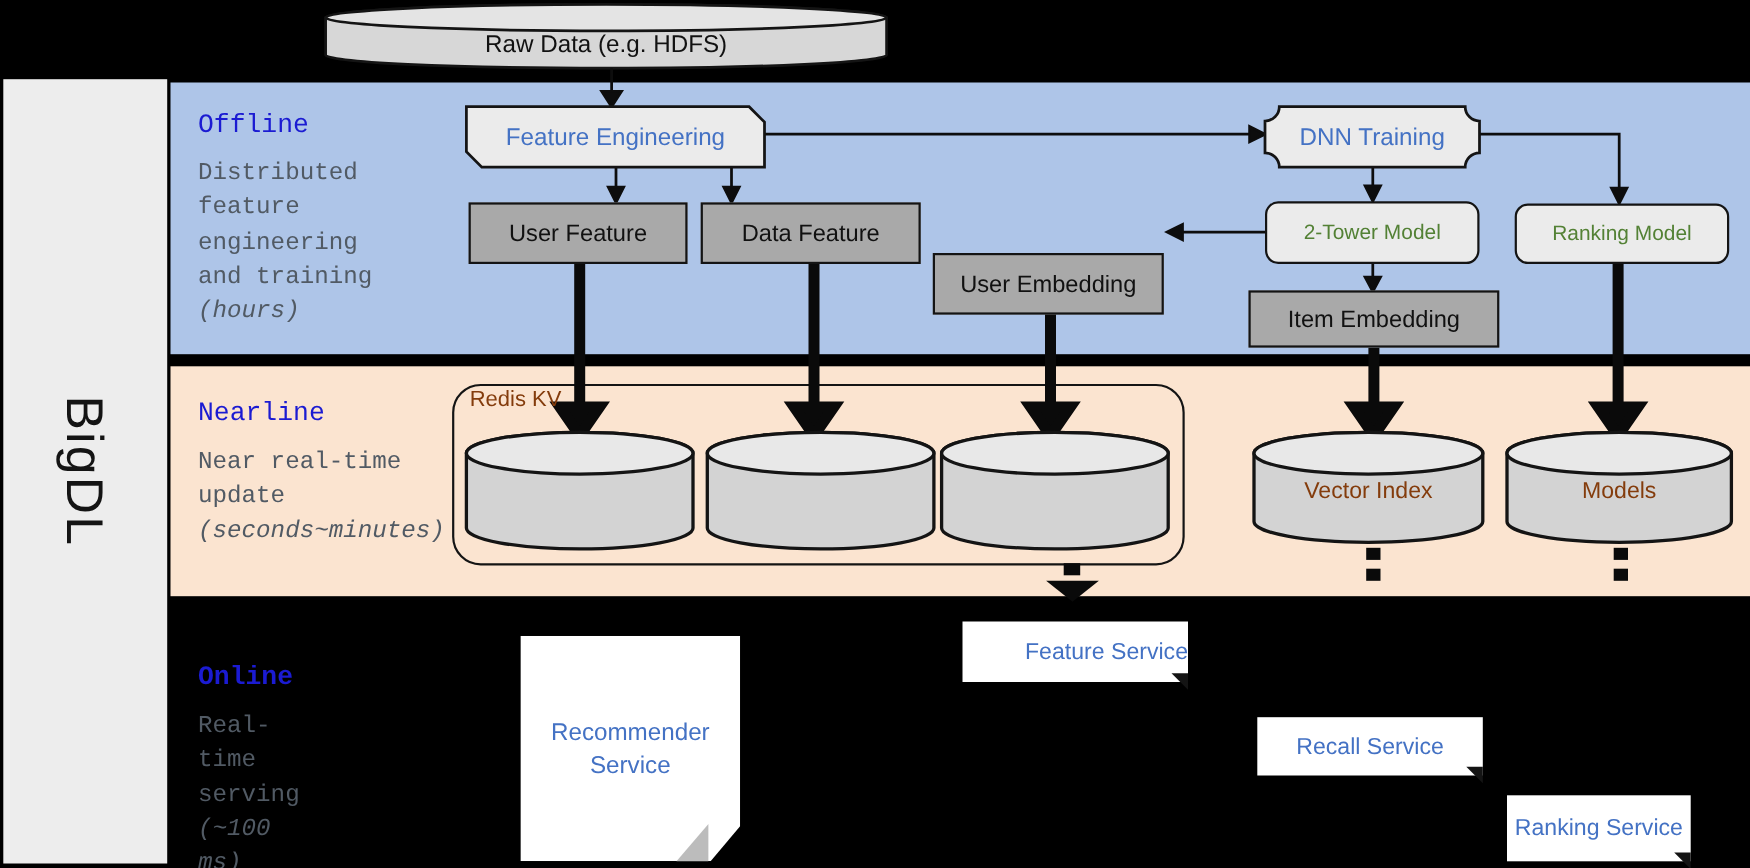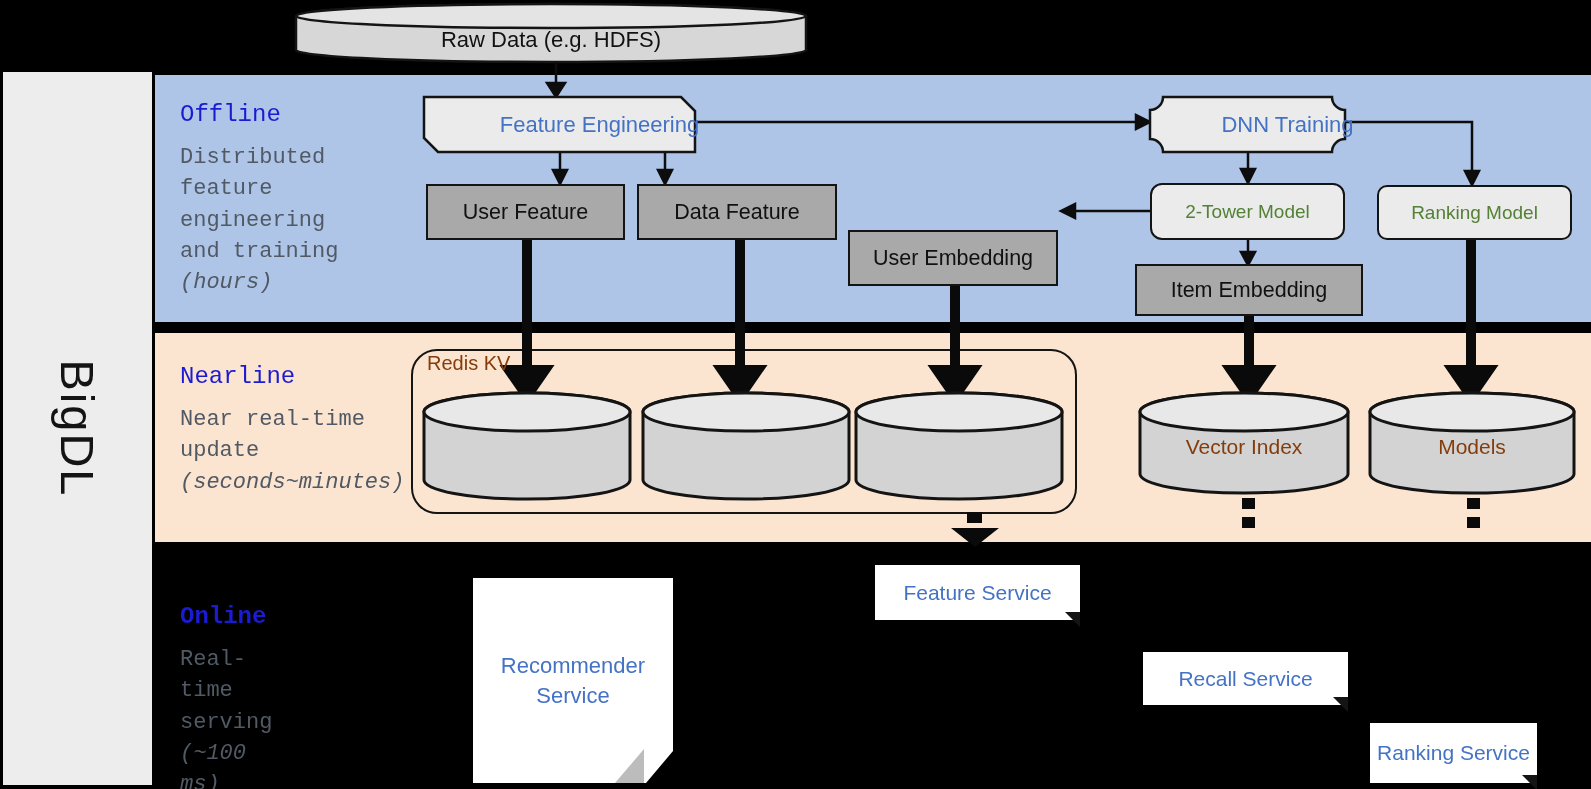--- a/index.html
+++ b/index.html
@@ -18,21 +18,21 @@
 
   
   svg.overlay{position:absolute;left:0;top:0;}
 
   
   .abs{position:absolute;box-sizing:border-box;}
   .node-label{display:flex;align-items:center;justify-content:center;text-align:center;}
 
   .graybox{background:#a9a9a9;border:2.5px solid #141414;color:#111;font-size:21.5px;}
   .roundbox{background:#ebebeb;border:2.5px solid #141414;border-radius:12px;color:#538135;font-size:19px;}
-  .shape-text{color:#4472c4;font-size:22px;margin-left:40px;}
+  .shape-text{color:#4472c4;font-size:22px;}
 
   .section-text{color:#515a64;font-size:22px;line-height:1.42;font-family:Liberation Mono, monospace;}
   .section-text .title{font-size:24px;color:#1b1bd2;margin-bottom:10px;font-weight:400;}
   .section-text.online .title{font-weight:700;}
   .section-text i{font-style:italic;}
 
   .store-label{color:#843c0c;font-size:21px;}
   .rediskv-label{position:absolute;left:427px;top:352px;color:#843c0c;font-size:20px;}
 
   .container-box{position:absolute;left:411px;top:349px;width:662px;height:161px;
@@ -172,21 +172,21 @@
 
   <div class="abs node-label" style="left:296px;top:27px;width:510px;height:26px;color:#111;font-size:22px;">Raw Data (e.g. HDFS)</div>
 
   <div class="abs node-label shape-text" style="left:424px;top:97px;width:271px;height:55px;">Feature Engineering</div>
   <div class="abs node-label shape-text" style="left:1150px;top:97px;width:195px;height:55px;">DNN Training</div>
 
   <div class="abs node-label graybox" style="left:426px;top:184px;width:199px;height:56px;">User Feature</div>
   <div class="abs node-label graybox" style="left:637px;top:184px;width:200px;height:56px;">Data Feature</div>
   <div class="abs node-label graybox" style="left:848px;top:184px;width:210px;height:56px;margin-top:46px;">User Embedding</div>
   <div class="abs node-label roundbox" style="left:1150px;top:183px;width:195px;height:57px;">2-Tower Model</div>
-  <div class="abs node-label roundbox" style="left:1377px;top:185px;width:195px;height:55px;border-radius:10px;">Ranking Model</div>
+  <div class="abs node-label roundbox" style="left:1377px;top:185px;width:195px;height:55px;">Ranking Model</div>
   <div class="abs node-label graybox" style="left:1135px;top:264px;width:228px;height:52px;">Item Embedding</div>
 
   <div class="rediskv-label">Redis KV</div>
   <div class="cyl-label store-label" style="left:1140px;top:432px;width:208px;height:30px;">Vector Index</div>
   <div class="cyl-label store-label" style="left:1370px;top:432px;width:204px;height:30px;">Models</div>
 
   <div class="abs section-text" style="left:180px;top:98px;width:260px;">
     <div class="title">Offline</div>
     <div style="width:178px;">
       <span>Distributed feature engineering and training</span>
@@ -206,21 +206,21 @@
       <span>Real-time serving</span>
       <i>(~100 ms)</i>
     </div>
   </div>
 
   <div class="doc" style="left:473px;top:578px;width:172px;height:205px;">
     <span>Recommender Service</span>
   </div>
   <span class="doc-fold" style="position:absolute;left:615px;top:749px;"></span>
 
-  <div class="service" style="left:875px;top:565px;width:205px;height:55px;">
+  <div class="service" style="left:875px;top:565px;width:205px;height:55px;justify-content:flex-end;">
     <span>Feature Service</span>
     <span class="fold-small"></span>
   </div>
   <div class="service" style="left:1143px;top:652px;width:205px;height:53px;">
     <span>Recall Service</span>
     <span class="fold-small"></span>
   </div>
   <div class="service" style="left:1370px;top:723px;width:167px;height:60px;">
     <span>Ranking Service</span>
     <span class="fold-small"></span>

